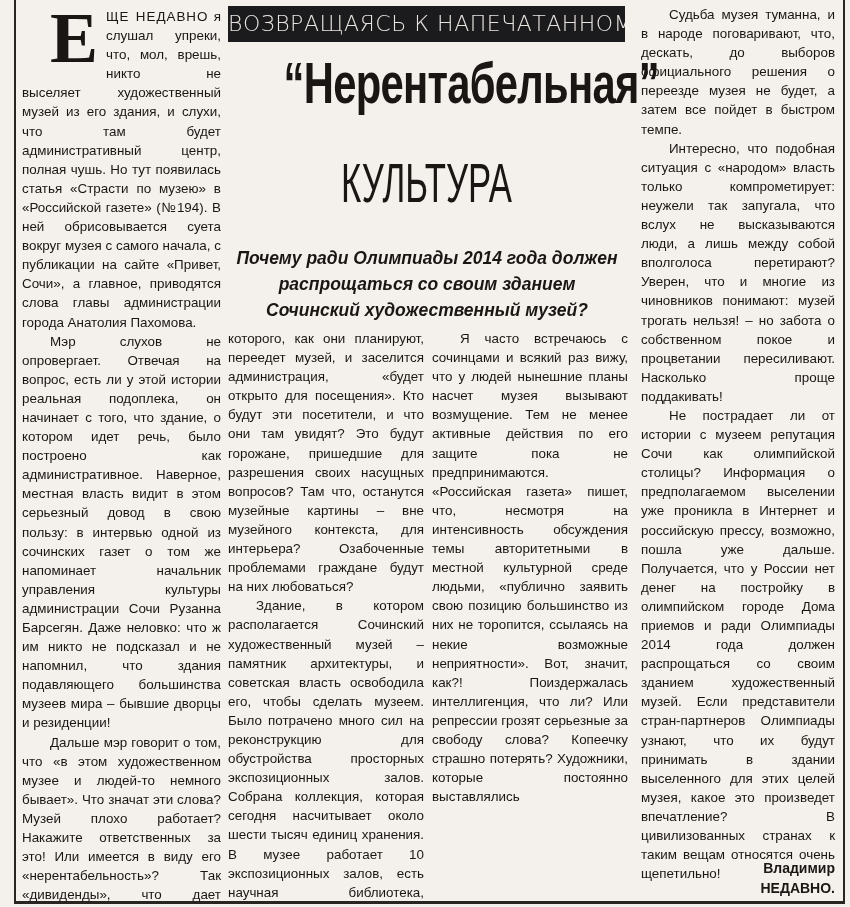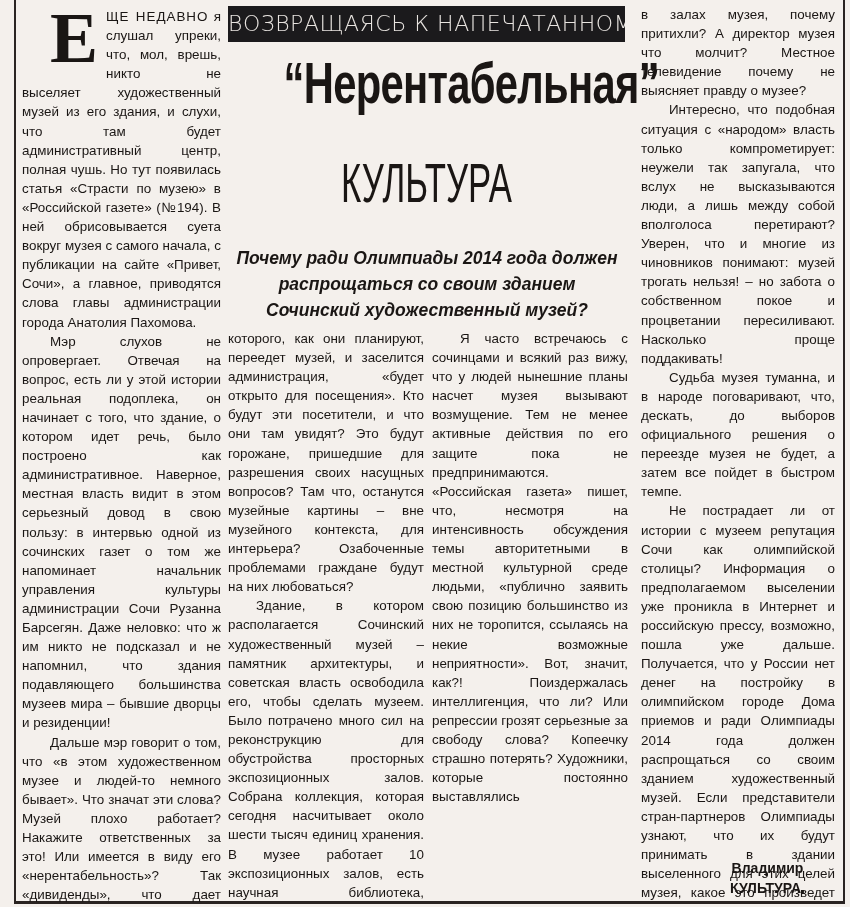--- a/index.html
+++ b/index.html
@@ -22,21 +22,21 @@
           color:#e8e4e0;font-size:22px;line-height:36px;text-align:center;letter-spacing:0.5px;
           font-family:"DejaVu Sans",sans-serif;font-weight:200;white-space:nowrap;overflow:hidden;}
   .title{position:absolute;left:228px;top:50px;width:397px;text-align:center;font-size:58px;
          line-height:66px;font-weight:bold;font-family:"Liberation Sans",sans-serif;
          transform:scaleX(0.72);transform-origin:center;letter-spacing:-1px;}
   .kicker{position:absolute;left:228px;top:150px;width:397px;text-align:center;font-size:56px;
           line-height:66px;font-family:"Liberation Sans",sans-serif;transform:scaleX(0.62);
           transform-origin:center;}
   .subtitle{position:absolute;left:232px;top:245px;width:390px;text-align:center;font-size:17.5px;
             line-height:26px;font-weight:bold;font-style:italic;}
-  .signature{position:absolute;left:700px;top:858px;width:135px;text-align:center;font-weight:bold;
+  .signature{position:absolute;left:700px;top:858px;width:135px;text-align:right;font-weight:bold;
              font-size:14px;line-height:20px;}
 </style>
 </head>
 <body>
 
 <div class="frame-left"></div>
 <div class="frame-right"></div>
 <div class="frame-bottom"></div>
 
 <div class="banner">ВОЗВРАЩАЯСЬ К НАПЕЧАТАННОМУ</div>
@@ -54,22 +54,21 @@
 <div class="col col2">
   <p>которого, как они планируют, переедет музей, и заселится администрация, «будет открыто для посещения». Кто будут эти посетители, и что они там увидят? Это будут горожане, пришедшие для разрешения своих насущных вопросов? Там что, останутся музейные картины – вне музейного контекста, для интерьера? Озабоченные проблемами граждане будут на них любоваться?</p>
   <p class="ind">Здание, в котором располагается Сочинский художественный музей – памятник архитектуры, и советская власть освободила его, чтобы сделать музеем. Было потрачено много сил на реконструкцию для обустройства просторных экспозиционных залов. Собрана коллекция, которая сегодня насчитывает около шести тысяч единиц хранения. В музее работает 10 экспозиционных залов, есть научная библиотека, реставрационная мастерская, кабинеты, хранилища. Теперь же, по</p>
 </div>
 
 <div class="col col3">
   <p class="ind">Я часто встречаюсь с сочинцами и всякий раз вижу, что у людей нынешние планы насчет музея вызывают возмущение. Тем не менее активные действия по его защите пока не предпринимаются. «Российская газета» пишет, что, несмотря на интенсивность обсуждения темы авторитетными в местной культурной среде людьми, «публично заявить свою позицию большинство из них не торопится, ссылаясь на некие возможные неприятности». Вот, значит, как?! Поиздержалась интеллигенция, что ли? Или репрессии грозят серьезные за свободу слова? Копеечку страшно потерять? Художники, которые постоянно выставлялись</p>
 </div>
 
 <div class="col col4">
-  <p>в залах музея, почему притихли? А директор музея что молчит? Местное телевидение почему не выясняет правду о музее?</p>
+  <p class="ind">Судьба музея туманна, и в народе поговаривают, что, дескать, до выборов официального решения о переезде музея не будет, а затем все пойдет в быстром темпе.</p>
   <p class="ind">Интересно, что подобная ситуация с «народом» власть только компрометирует: неужели так запугала, что вслух не высказываются люди, а лишь между собой вполголоса перетирают? Уверен, что и многие из чиновников понимают: музей трогать нельзя! – но забота о собственном покое и процветании пересиливают. Насколько проще поддакивать!</p>
-  <p class="ind">Судьба музея туманна, и в народе поговаривают, что, дескать, до выборов официального решения о переезде музея не будет, а затем все пойдет в быстром темпе.</p>
   <p class="ind">Не пострадает ли от истории с музеем репутация Сочи как олимпийской столицы? Информация о предполагаемом выселении уже проникла в Интернет и российскую прессу, возможно, пошла уже дальше. Получается, что у России нет денег на постройку в олимпийском городе Дома приемов и ради Олимпиады 2014 года должен распрощаться со своим зданием художественный музей. Если представители стран-партнеров Олимпиады узнают, что их будут принимать в здании выселенного для этих целей музея, какое это произведет впечатление? В цивилизованных странах к таким вещам относятся очень щепетильно!</p>
 </div>
 
 <div class="signature">
   <div>Владимир</div>
-  <div>КУЛЬТУРА.</div>
+  <div>НЕДАВНО.</div>
 </div>
 
 </body></html>

